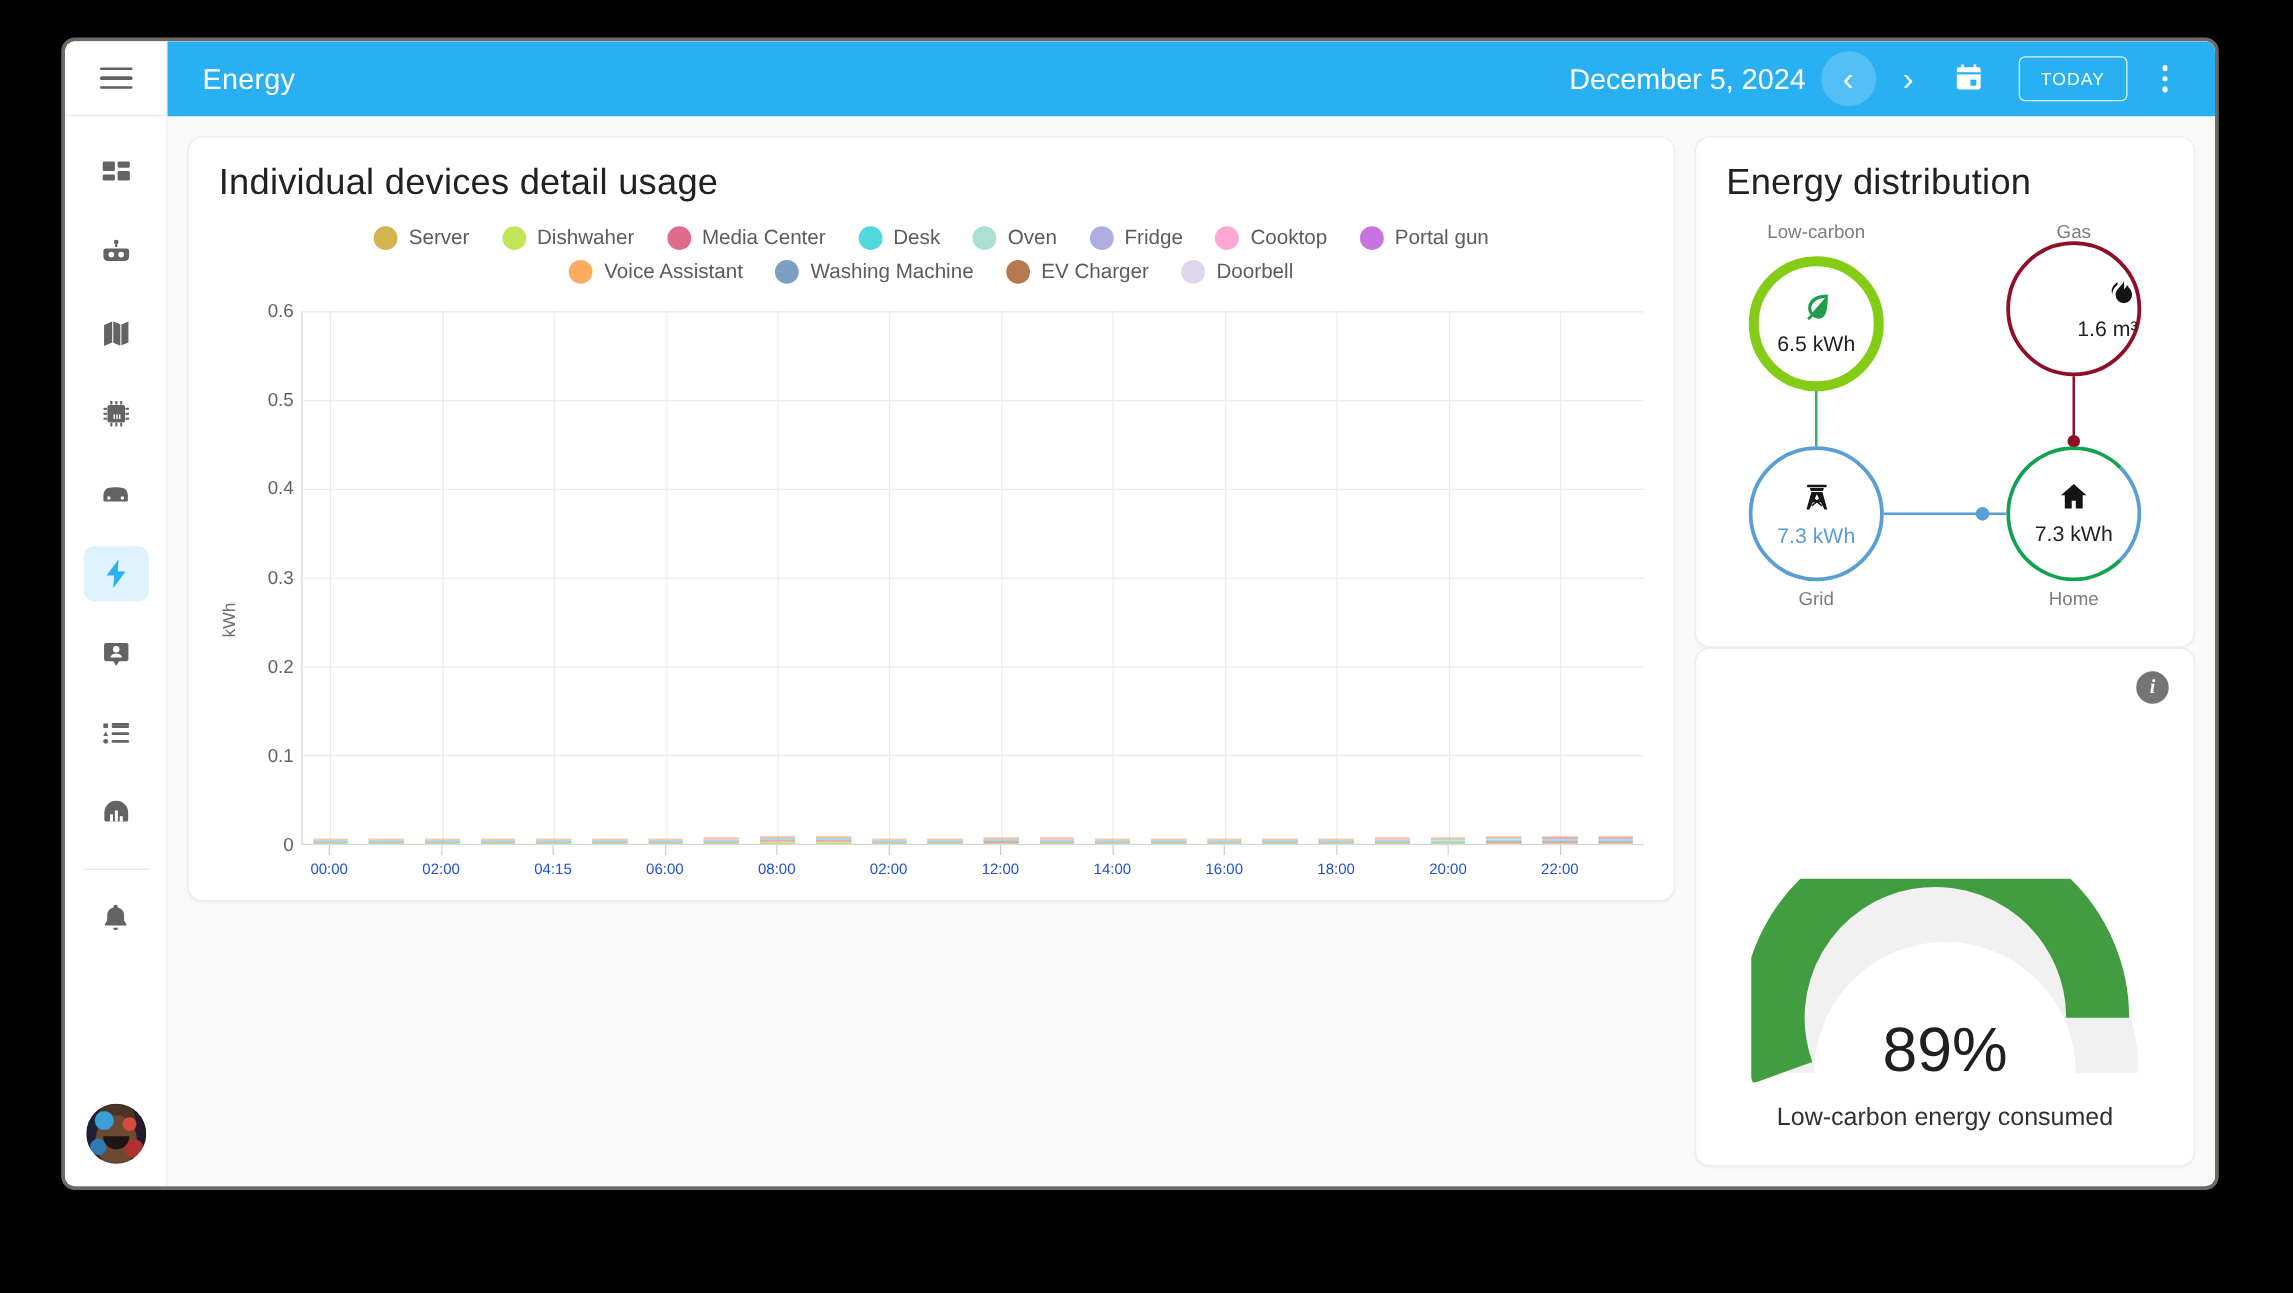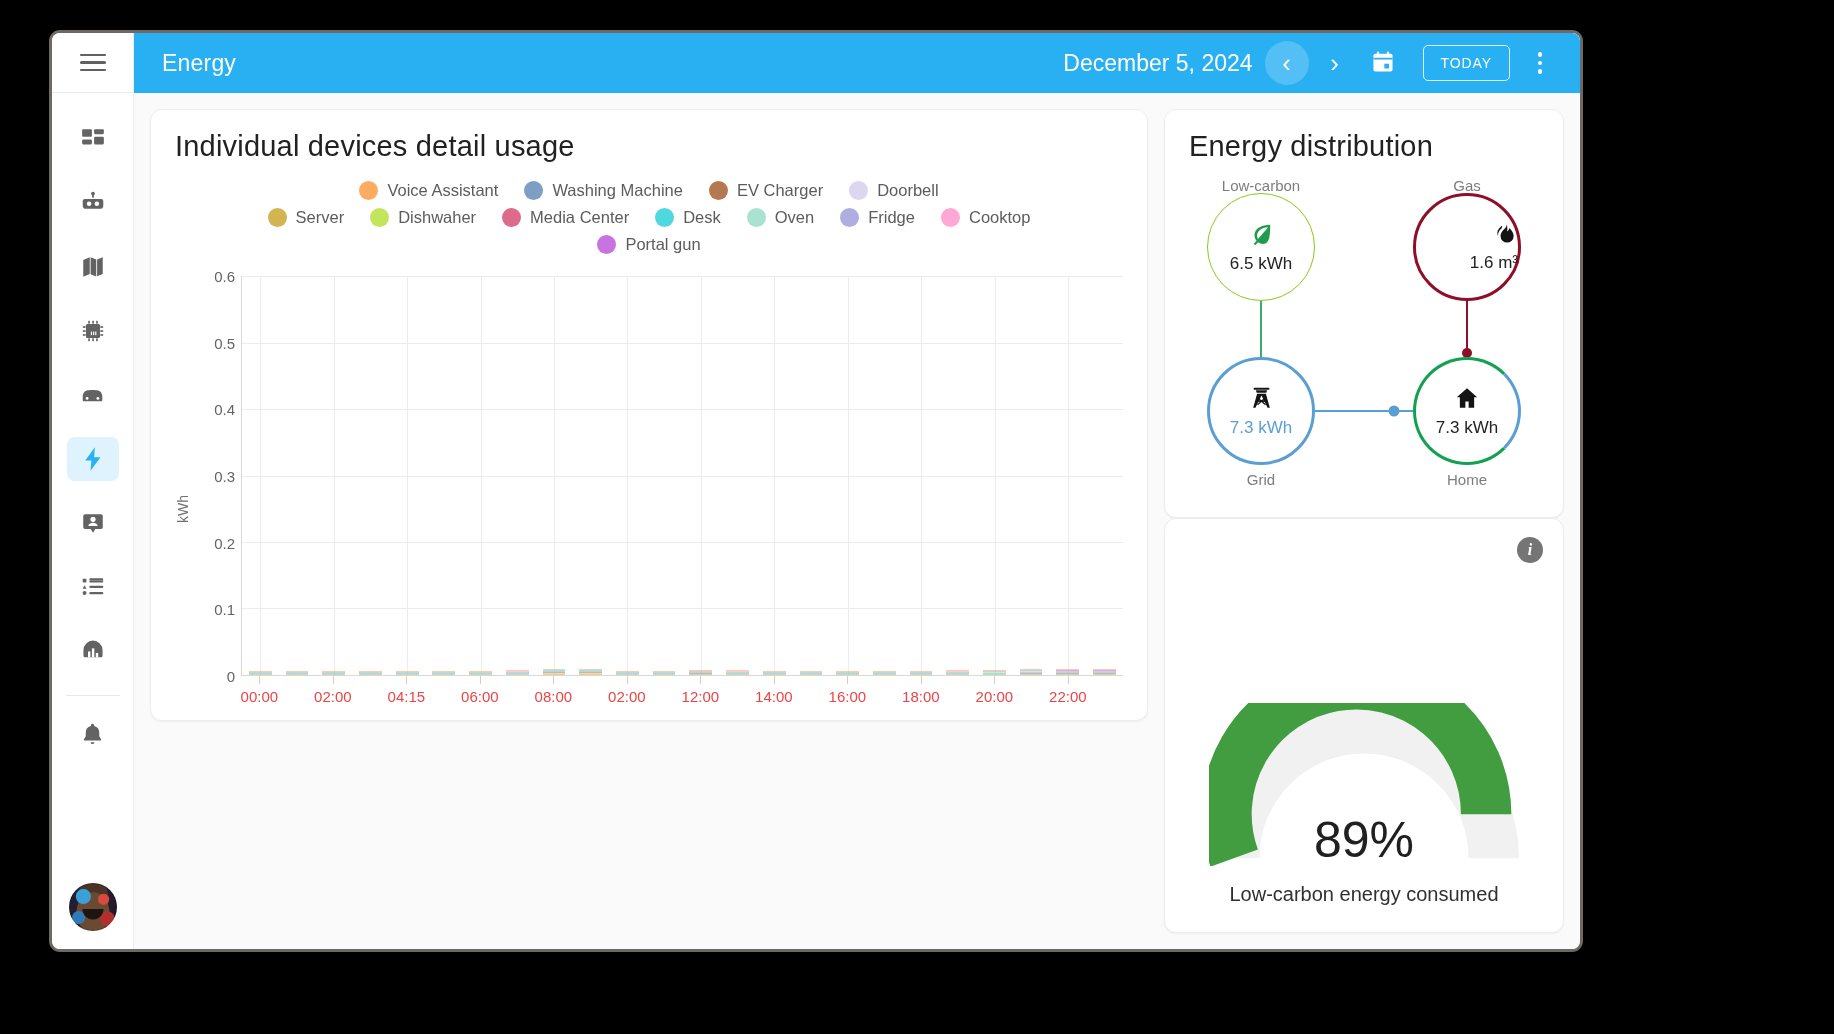--- a/index.html
+++ b/index.html
@@ -10,21 +10,21 @@
     overflow: hidden;
   }
   .desktop {
     width: 1834px; height: 1034px;
     background: #000;
     display: flex; align-items: center; justify-content: center;
   }
   .window {
     position: absolute;
     left: 52px; top: 33px;
-    width: 1528px; height: 916px;
+    width: 1720px; height: 916px;
     background: #fafafa;
     border-radius: 8px;
     box-shadow: 0 0 0 3px #6e6a63, 0 10px 30px rgba(0,0,0,.6);
     overflow: hidden;
     display: flex;
   }
 
   
   .sidebar {
     width: 82px; flex: 0 0 82px;
@@ -129,21 +129,21 @@
   .y-tick { position:absolute; right:6px; transform: translateY(-50%); font-size:15px; color:#646464; }
   .plot { position: relative; flex:1; border-left: 1px solid #d8d8d8; border-bottom: 1px solid #d8d8d8; }
   .gridline { position:absolute; left:0; right:0; height:1px; background:#ececec; }
   .vgrid { position:absolute; top:0; bottom:0; width:1px; background:#ececec; }
   .bars { position:absolute; inset:0; display:flex; align-items:flex-end; }
   .bar-slot { flex:1; display:flex; align-items:flex-end; justify-content:center; height:100%; }
   .bar { width: 62%; display:flex; flex-direction:column-reverse; }
   .seg { width:100%; }
   .x-axis { height: 34px; display:flex; position:relative; }
   .x-tickmark { position:absolute; top:0; width:1px; height:8px; background:#cfcfcf; }
-  .x-label { position:absolute; top:12px; transform: translateX(-50%); font-size:15px; color:#ef4444; white-space:nowrap; }
+  .x-label { position:absolute; top:12px; transform: translateX(-50%); font-size:12px; color:#1d4ed8; white-space:nowrap; }
 
   
   .dist-card { padding: 20px 24px 26px; flex: 0 0 auto; }
   .dist-grid { position: relative; height: 310px; margin-top: 18px; }
   .node { position:absolute; width:108px; height:108px; border-radius:50%; background:#fff;
           display:flex; flex-direction:column; align-items:center; justify-content:center; }
   .node .val { font-size: 17px; color:#222; margin-top: 3px; }
   .node-cap { position:absolute; font-size:15px; color:#7d7d7d; transform: translateX(-50%); }
 
   
@@ -321,70 +321,70 @@
         </button>
       </div>
 
       <div class="content">
 
         <div class="col-left">
           <div class="card chart-card">
             <div class="card-title">Individual devices detail usage</div>
 
             <div class="legend">
+              <div class="legend-row" id="legend-row-1">
+                  <div class="legend-item">
+                    <span class="legend-dot" style="background: rgb(210, 180, 81);"></span>
+                    <span>Server</span>
+                  </div>
+                  <div class="legend-item">
+                    <span class="legend-dot" style="background: rgb(195, 229, 92);"></span>
+                    <span>Dishwaher</span>
+                  </div>
+                  <div class="legend-item">
+                    <span class="legend-dot" style="background: rgb(221, 107, 140);"></span>
+                    <span>Media Center</span>
+                  </div>
+                  <div class="legend-item">
+                    <span class="legend-dot" style="background: rgb(79, 216, 224);"></span>
+                    <span>Desk</span>
+                  </div>
+                  <div class="legend-item">
+                    <span class="legend-dot" style="background: rgb(169, 226, 208);"></span>
+                    <span>Oven</span>
+                  </div>
+                  <div class="legend-item">
+                    <span class="legend-dot" style="background: rgb(174, 174, 227);"></span>
+                    <span>Fridge</span>
+                  </div>
+                  <div class="legend-item">
+                    <span class="legend-dot" style="background: rgb(255, 168, 214);"></span>
+                    <span>Cooktop</span>
+                  </div>
+                  <div class="legend-item">
+                    <span class="legend-dot" style="background: rgb(200, 116, 224);"></span>
+                    <span>Portal gun</span>
+                  </div>
+                </div>
               <div class="legend-row" id="legend-row-2">
                   <div class="legend-item">
                     <span class="legend-dot" style="background: rgb(252, 172, 96);"></span>
                     <span>Voice Assistant</span>
                   </div>
                   <div class="legend-item">
                     <span class="legend-dot" style="background: rgb(125, 159, 196);"></span>
                     <span>Washing Machine</span>
                   </div>
                   <div class="legend-item">
                     <span class="legend-dot" style="background: rgb(181, 120, 79);"></span>
                     <span>EV Charger</span>
                   </div>
                   <div class="legend-item">
                     <span class="legend-dot" style="background: rgb(220, 214, 239);"></span>
                     <span>Doorbell</span>
-                  </div>
-                </div>
-              <div class="legend-row" id="legend-row-1">
-                  <div class="legend-item">
-                    <span class="legend-dot" style="background: rgb(210, 180, 81);"></span>
-                    <span>Server</span>
-                  </div>
-                  <div class="legend-item">
-                    <span class="legend-dot" style="background: rgb(195, 229, 92);"></span>
-                    <span>Dishwaher</span>
-                  </div>
-                  <div class="legend-item">
-                    <span class="legend-dot" style="background: rgb(221, 107, 140);"></span>
-                    <span>Media Center</span>
-                  </div>
-                  <div class="legend-item">
-                    <span class="legend-dot" style="background: rgb(79, 216, 224);"></span>
-                    <span>Desk</span>
-                  </div>
-                  <div class="legend-item">
-                    <span class="legend-dot" style="background: rgb(169, 226, 208);"></span>
-                    <span>Oven</span>
-                  </div>
-                  <div class="legend-item">
-                    <span class="legend-dot" style="background: rgb(174, 174, 227);"></span>
-                    <span>Fridge</span>
-                  </div>
-                  <div class="legend-item">
-                    <span class="legend-dot" style="background: rgb(255, 168, 214);"></span>
-                    <span>Cooktop</span>
-                  </div>
-                  <div class="legend-item">
-                    <span class="legend-dot" style="background: rgb(200, 116, 224);"></span>
-                    <span>Portal gun</span>
                   </div>
                 </div>
             </div>
 
             <div class="plot-wrap">
               <div class="y-title">kWh</div>
               <div style="flex:1; display:flex; flex-direction:column; min-width:0;">
                 <div style="flex:1; display:flex; min-height:0;">
                   <div class="y-axis" id="y-axis">
                       <div class="y-tick" style="top: 100%;">0</div>
@@ -671,21 +671,21 @@
 
               <svg width="352" height="310" style="position:absolute; left:0; top:0;">
                 <line x1="72" y1="120" x2="72" y2="176" stroke="#3fae6d" stroke-width="2"></line>
                 <line x1="278" y1="120" x2="278" y2="176" stroke="#8e0f26" stroke-width="2"></line>
                 <circle cx="278" cy="172" r="5" fill="#8e0f26"></circle>
                 <line x1="126" y1="230" x2="224" y2="230" stroke="#5a9fd4" stroke-width="2"></line>
                 <circle cx="205" cy="230" r="5.5" fill="#5a9fd4"></circle>
               </svg>
 
               <div class="node-cap" style="left:72px; top:-4px;">Low-carbon</div>
-              <div class="node" style="left:18px; top:12px; border:1px solid #84cc16;">
+              <div class="node" style="left:18px; top:24px; border:8px solid #84cc16;">
                 <span>
                   <svg width="26" height="26" viewBox="0 0 24 24" fill="#1f9d4d">
                     <path d="M20.5 3.4C12.6 3.4 6 6.6 6 13.2c0 2 .7 3.7 1.9 5l-2.6 2.7 1.4 1.4 2.7-2.7c1.3 1 2.9 1.6 4.7 1.6 5.9 0 6.4-8.6 6.4-17.8zM9.2 16.6c-.5-.8-.8-1.9-.8-3.1 0-4.6 4.4-7.3 10.2-7.8-3.1 3.6-6.4 7.4-9.4 10.9z"></path>
                   </svg>
                 </span>
                 <span class="val">6.5 kWh</span>
               </div>
 
               <div class="node-cap" style="left:278px; top:-4px;">Gas</div>
               <div class="node" style="left:224px; top:12px; border:3px solid #8e0f26;align-items:flex-end;">

